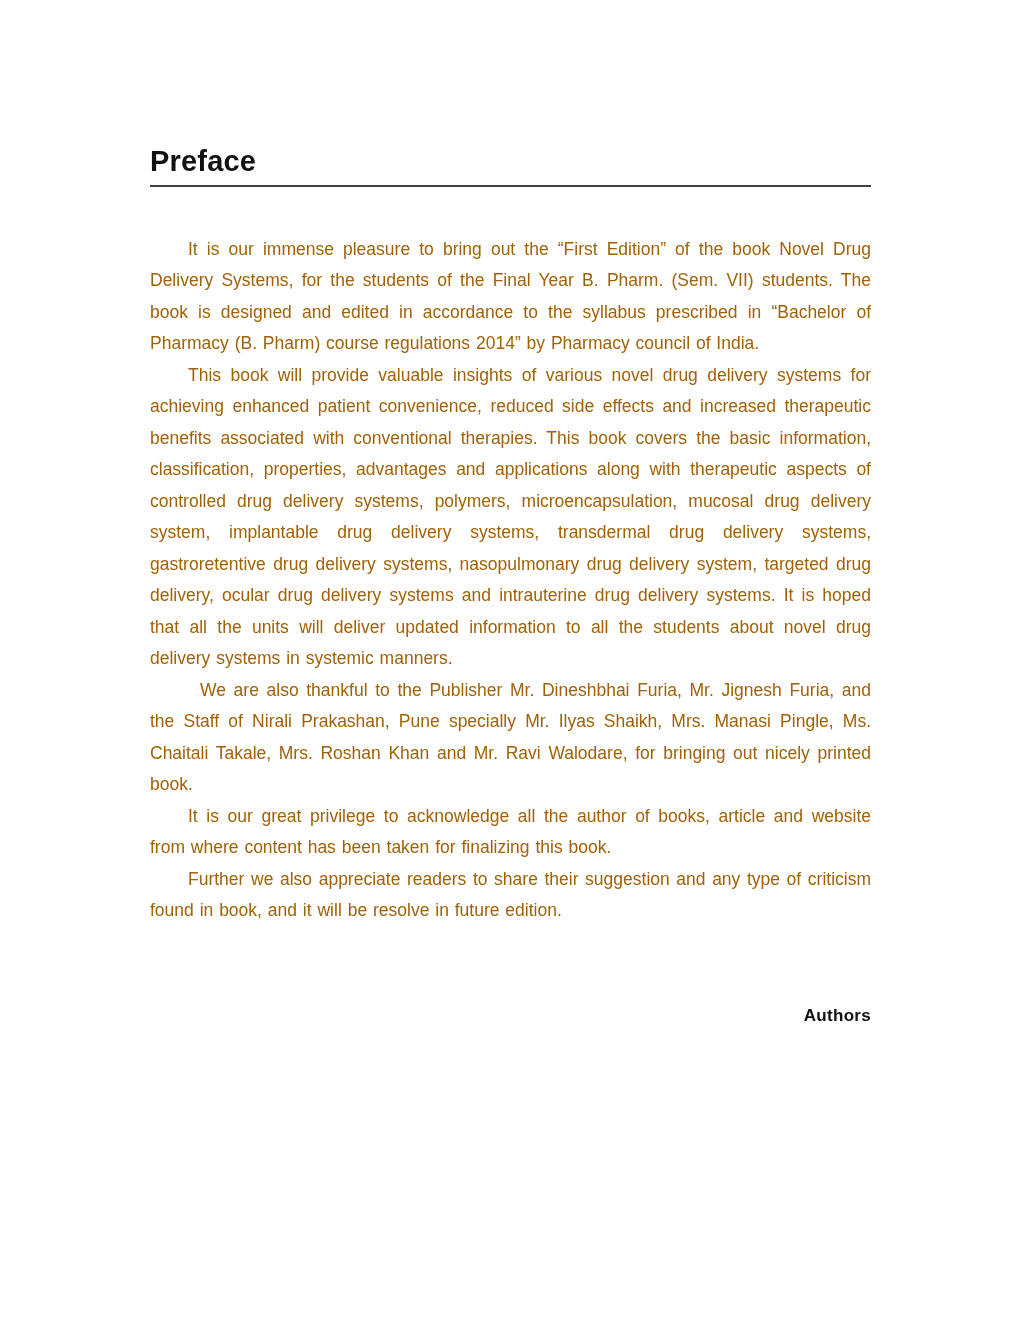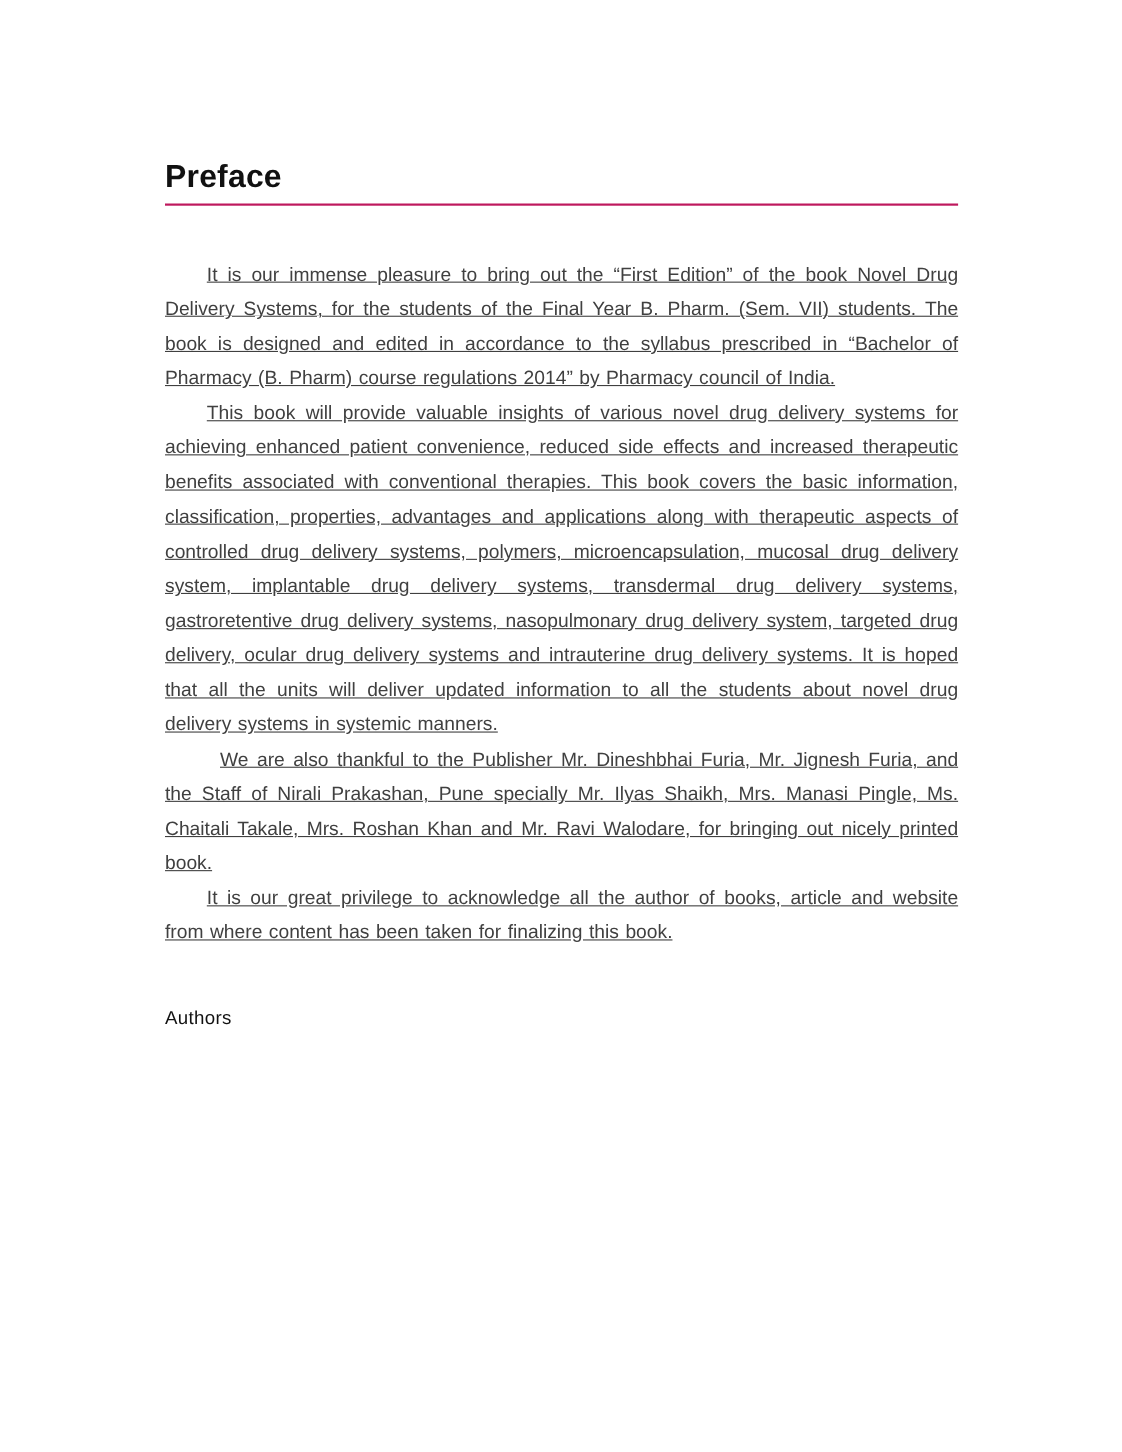--- a/index.html
+++ b/index.html
@@ -21,54 +21,55 @@
     top: 146px;
     width: 721px;
   }
   .heading {
     font-size: 29px;
     font-weight: 700;
     letter-spacing: 0.2px;
     color: #111111;
     margin: 0;
     padding: 0 0 7px 0;
-    border-bottom: 2px solid #be185d;
+    border-bottom: 2px solid #404040;
     line-height: 1.1;
   }
   .body-text {
     margin-top: 47px;
   }
   .body-para {
     margin: 0;
     font-size: 17.5px;
     line-height: 31.5px;
     text-align: justify;
     text-indent: 38px;
-    color: #404040;
+    color: #a16207;
     word-spacing: 1px;
-    text-decoration: underline;
   }
   .body-para.indent-lg {
     text-indent: 50px;
   }
   .signature {
-    margin-top: 52px;
+    margin-top: 79px;
+    text-align: right;
     font-size: 17px;
-    font-weight: 400;
+    font-weight: 700;
     color: #111111;
     letter-spacing: 0.3px;
   }
 </style>
 </head>
 <body>
 
 <div class="page">
   <h1 class="heading">Preface</h1>
 
   <div class="body-text">
     <p class="body-para">It is our immense pleasure to bring out the “First Edition” of the book Novel Drug Delivery Systems, for the students of the Final Year B. Pharm. (Sem. VII) students. The book is designed and edited in accordance to the syllabus prescribed in “Bachelor of Pharmacy (B. Pharm) course regulations 2014” by Pharmacy council of India.</p>
     <p class="body-para">This book will provide valuable insights of various novel drug delivery systems for achieving enhanced patient convenience, reduced side effects and increased therapeutic benefits associated with conventional therapies. This book covers the basic information, classification, properties, advantages and applications along with therapeutic aspects of controlled drug delivery systems, polymers, microencapsulation, mucosal drug delivery system, implantable drug delivery systems, transdermal drug delivery systems, gastroretentive drug delivery systems, nasopulmonary drug delivery system, targeted drug delivery, ocular drug delivery systems and intrauterine drug delivery systems. It is hoped that all the units will deliver updated information to all the students about novel drug delivery systems in systemic manners.</p>
     <p class="body-para indent-lg">We are also thankful to the Publisher Mr. Dineshbhai Furia, Mr. Jignesh Furia, and the Staff of Nirali Prakashan, Pune specially Mr. Ilyas Shaikh, Mrs. Manasi Pingle, Ms. Chaitali Takale, Mrs. Roshan Khan and Mr. Ravi Walodare, for bringing out nicely printed book.</p>
     <p class="body-para">It is our great privilege to acknowledge all the author of books, article and website from where content has been taken for finalizing this book.</p>
+    <p class="body-para">Further we also appreciate readers to share their suggestion and any type of criticism found in book, and it will be resolve in future edition.</p>
   </div>
 
   <div class="signature">Authors</div>
 </div>
 
 </body></html>

